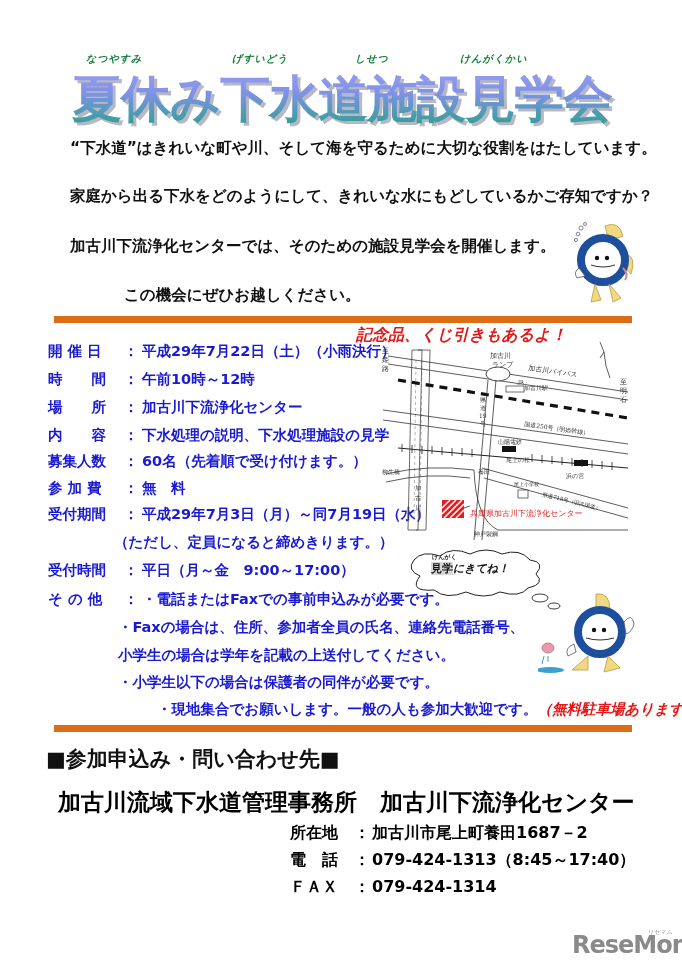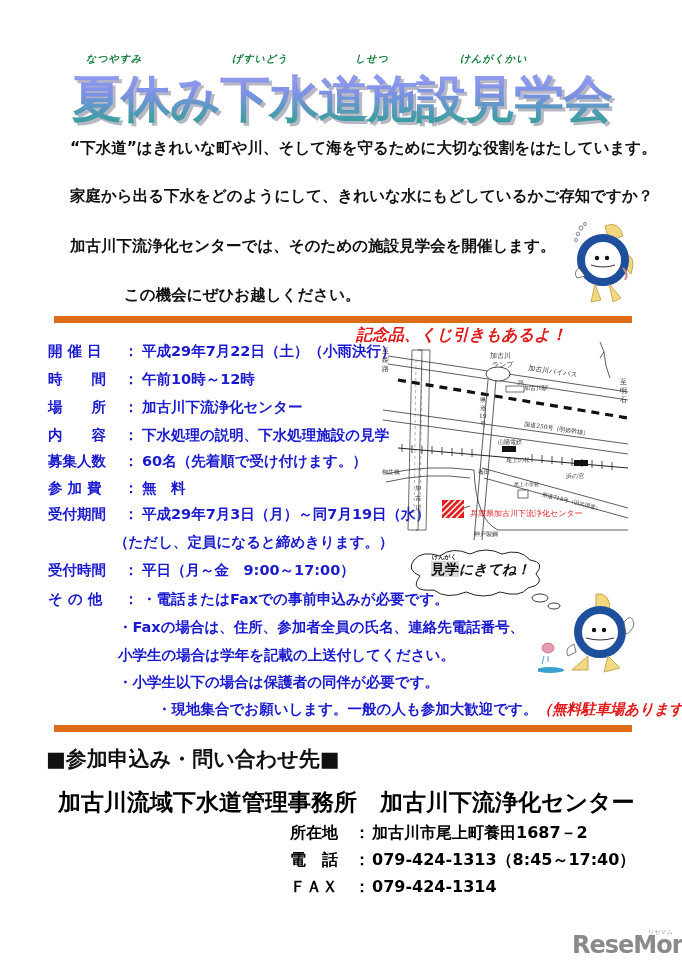--- a/index.html
+++ b/index.html
@@ -204,21 +204,21 @@
   <text x="92" y="176" font-size="8" style="fill:#e02020">兵庫県加古川下流浄化センター</text>
   <text x="96" y="196" font-size="6">神戸製鋼</text>
 </svg>
 
 <svg class="abs" style="left:400px; top:548px;" width="170" height="66" viewBox="0 0 170 66">
   <path d="M20 28 Q6 22 14 12 Q22 2 40 8 Q52 -2 70 6 Q86 -2 102 6 Q120 0 130 12 Q146 14 136 26 Q146 36 128 40 Q120 50 100 44 Q84 52 66 44 Q46 52 34 42 Q8 44 20 28 Z" fill="#fff" stroke="#222" stroke-width="1"></path>
   <ellipse cx="140" cy="50" rx="8" ry="4" fill="#fff" stroke="#222" stroke-width="0.9"></ellipse>
   <ellipse cx="154" cy="58" rx="6" ry="3" fill="#fff" stroke="#222" stroke-width="0.9"></ellipse>
 </svg>
 <div class="abs" style="left:432px; top:553px; font-size:6px; font-weight:bold; color:#222;">けんがく</div>
-<div class="abs" style="left:431px; top:561px; font-size:14px; font-weight:bold; color:#111;">
+<div class="abs" style="left:431px; top:561px; font-size:11px; font-weight:bold; color:#111;">
   <span style="background:#d8d8d8;">見学</span><span style="font-style:italic;">にきてね！</span>
 </div>
 
 <svg class="abs" style="left:538px; top:590px;" width="110" height="84" viewBox="0 0 110 84">
   <path d="M58 4 Q72 2 72 20 Q64 18 58 20 Z" fill="#f2d880" stroke="#b89a40" stroke-width="0.8"></path>
   <circle cx="62" cy="42" r="22" fill="#fff" stroke="#1e4f9c" stroke-width="8"></circle>
   <circle cx="56" cy="40" r="2.2" fill="#111"></circle>
   <circle cx="66" cy="40" r="2.2" fill="#111"></circle>
   <path d="M48 48 Q62 52 76 48" fill="none" stroke="#333" stroke-width="1"></path>
   <path d="M86 32 Q94 22 96 34 Q94 42 88 44 Z" fill="#fff" stroke="#555" stroke-width="0.8"></path>

